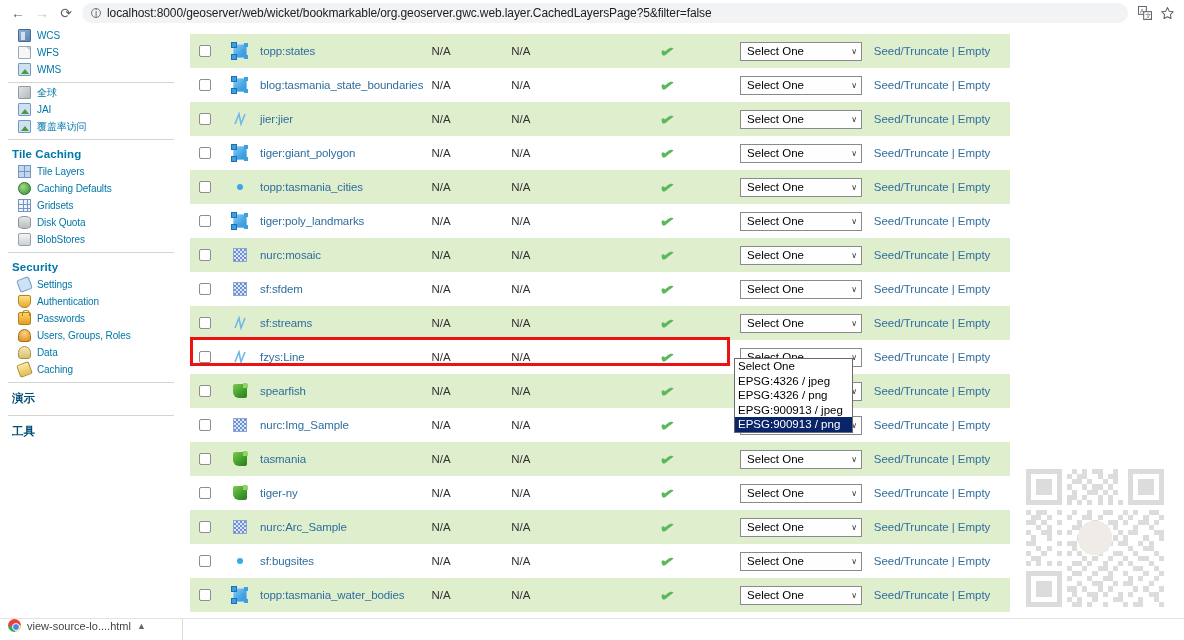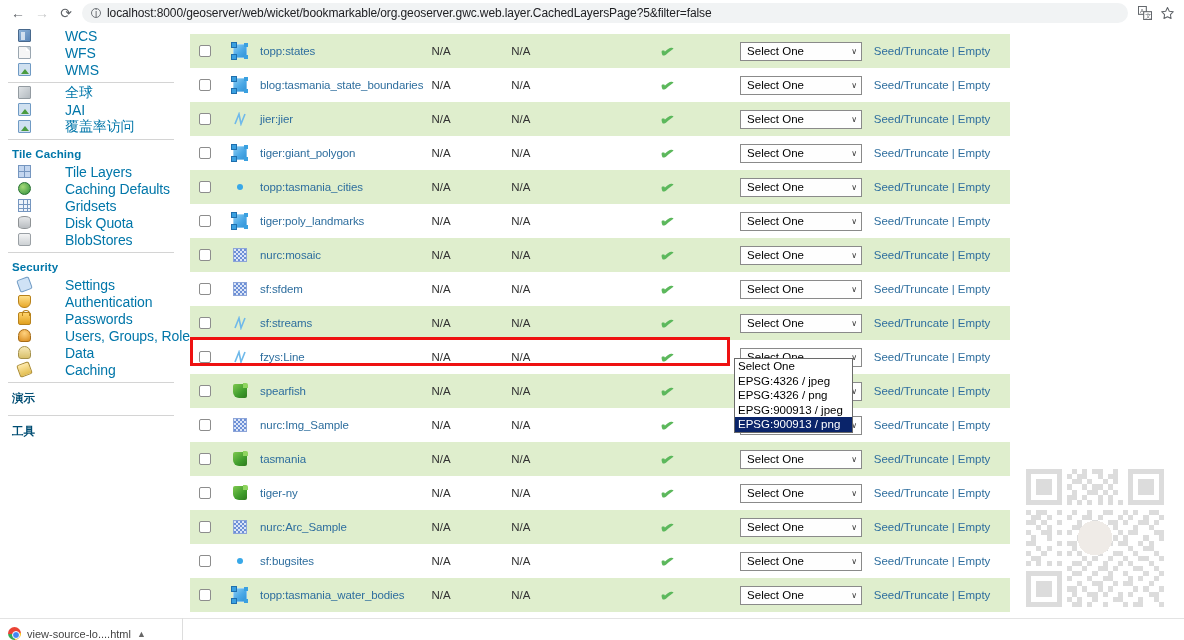--- a/index.html
+++ b/index.html
@@ -84,25 +84,24 @@
     padding-left: 10px;
     margin-bottom: 2px;
   }
   .side-item .ico {
     width: 13px; height: 13px;
     margin-right: 6px;
     flex: 0 0 auto;
     position: relative;
   }
   .side-item .lbl {
-    font-size: 14px;
+    font-size: 10px;
     color: #0076a9;
     white-space: nowrap;
     letter-spacing: -0.1px;
-    margin-left: 28px;
   }
   .side-sep {
     height: 1px; background: #d4d4d4;
     margin: 5px 4px 2px 0;
   }
 
   
   .ic-book { background: linear-gradient(135deg,#8fb4d9 0%,#5a86b8 100%); border:1px solid #48688c; border-radius:1px; }
   .ic-book:after { content:''; position:absolute; left:2px; top:2px; width:4px; height:8px; background:#e8f0f8; opacity:.8;}
   .ic-doc { background:#f6f6f6; border:1px solid #9aa6b0; border-radius:1px; }
@@ -263,21 +262,21 @@
     white-space: nowrap;
   }
 
   
   #status-bar {
     position: absolute;
     left: 0; bottom: 0;
     width: 1184px; height: 22px;
     background: #ffffff;
     border-top: 1px solid #e3e3e3;
-    display: flex; align-items: flex-end;
+    display: flex; align-items: flex-start;
     padding-left: 8px;
     z-index: 30;
   }
   #status-bar .dl-chip {
     display: flex; align-items: center;
     gap: 6px;
     font-size: 11px;
     color: #444;
   }
   .chrome-logo {

